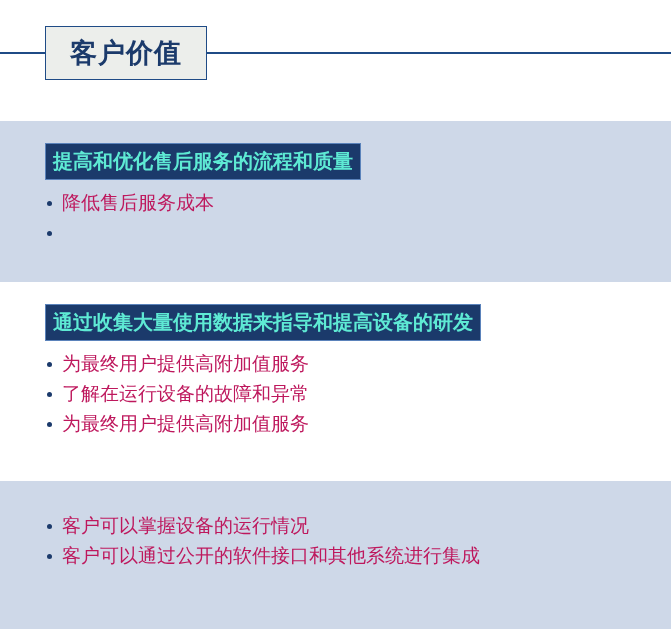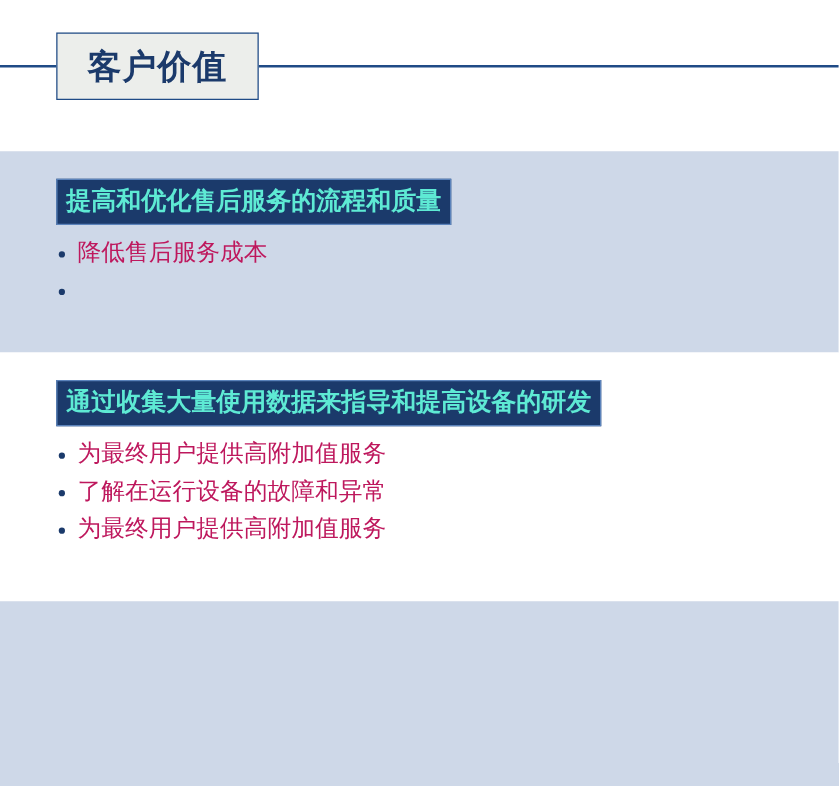--- a/index.html
+++ b/index.html
@@ -134,15 +134,19 @@
   <div class="band band-plain band-2">
     <span class="badge">通过收集大量使用数据来指导和提高设备的研发</span>
     <ul class="bullets">
       <li><span class="dot"></span><span>为最终用户提供高附加值服务</span></li>
       <li><span class="dot"></span><span>了解在运行设备的故障和异常</span></li>
       <li><span class="dot"></span><span>为最终用户提供高附加值服务</span></li>
     </ul>
   </div>
 
   <div class="band band-shaded band-3">
+    <ul class="bullets">
+      <li><span class="dot"></span><span>客户可以掌握设备的运行情况</span></li>
+      <li><span class="dot"></span><span>客户可以通过公开的软件接口和其他系统进行集成</span></li>
+    </ul>
   </div>
 
 </div>
 
 </body></html>

